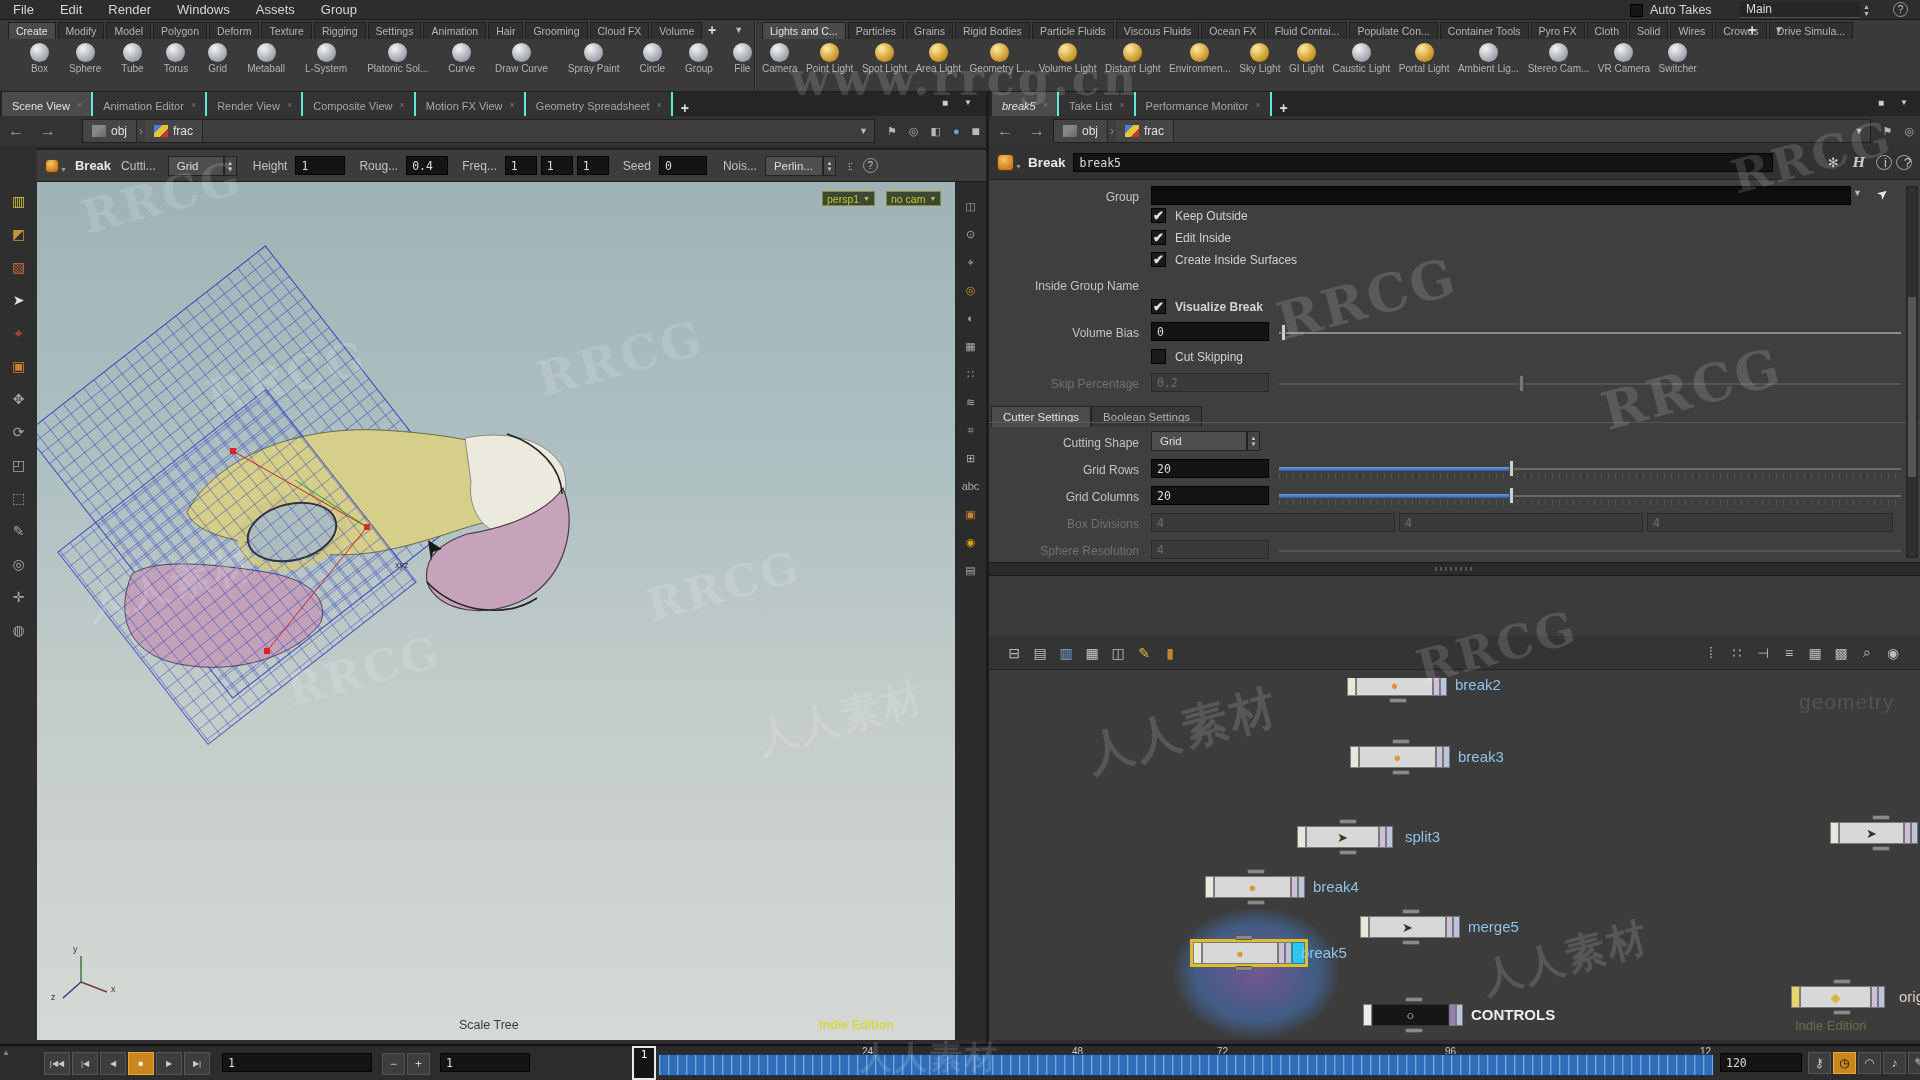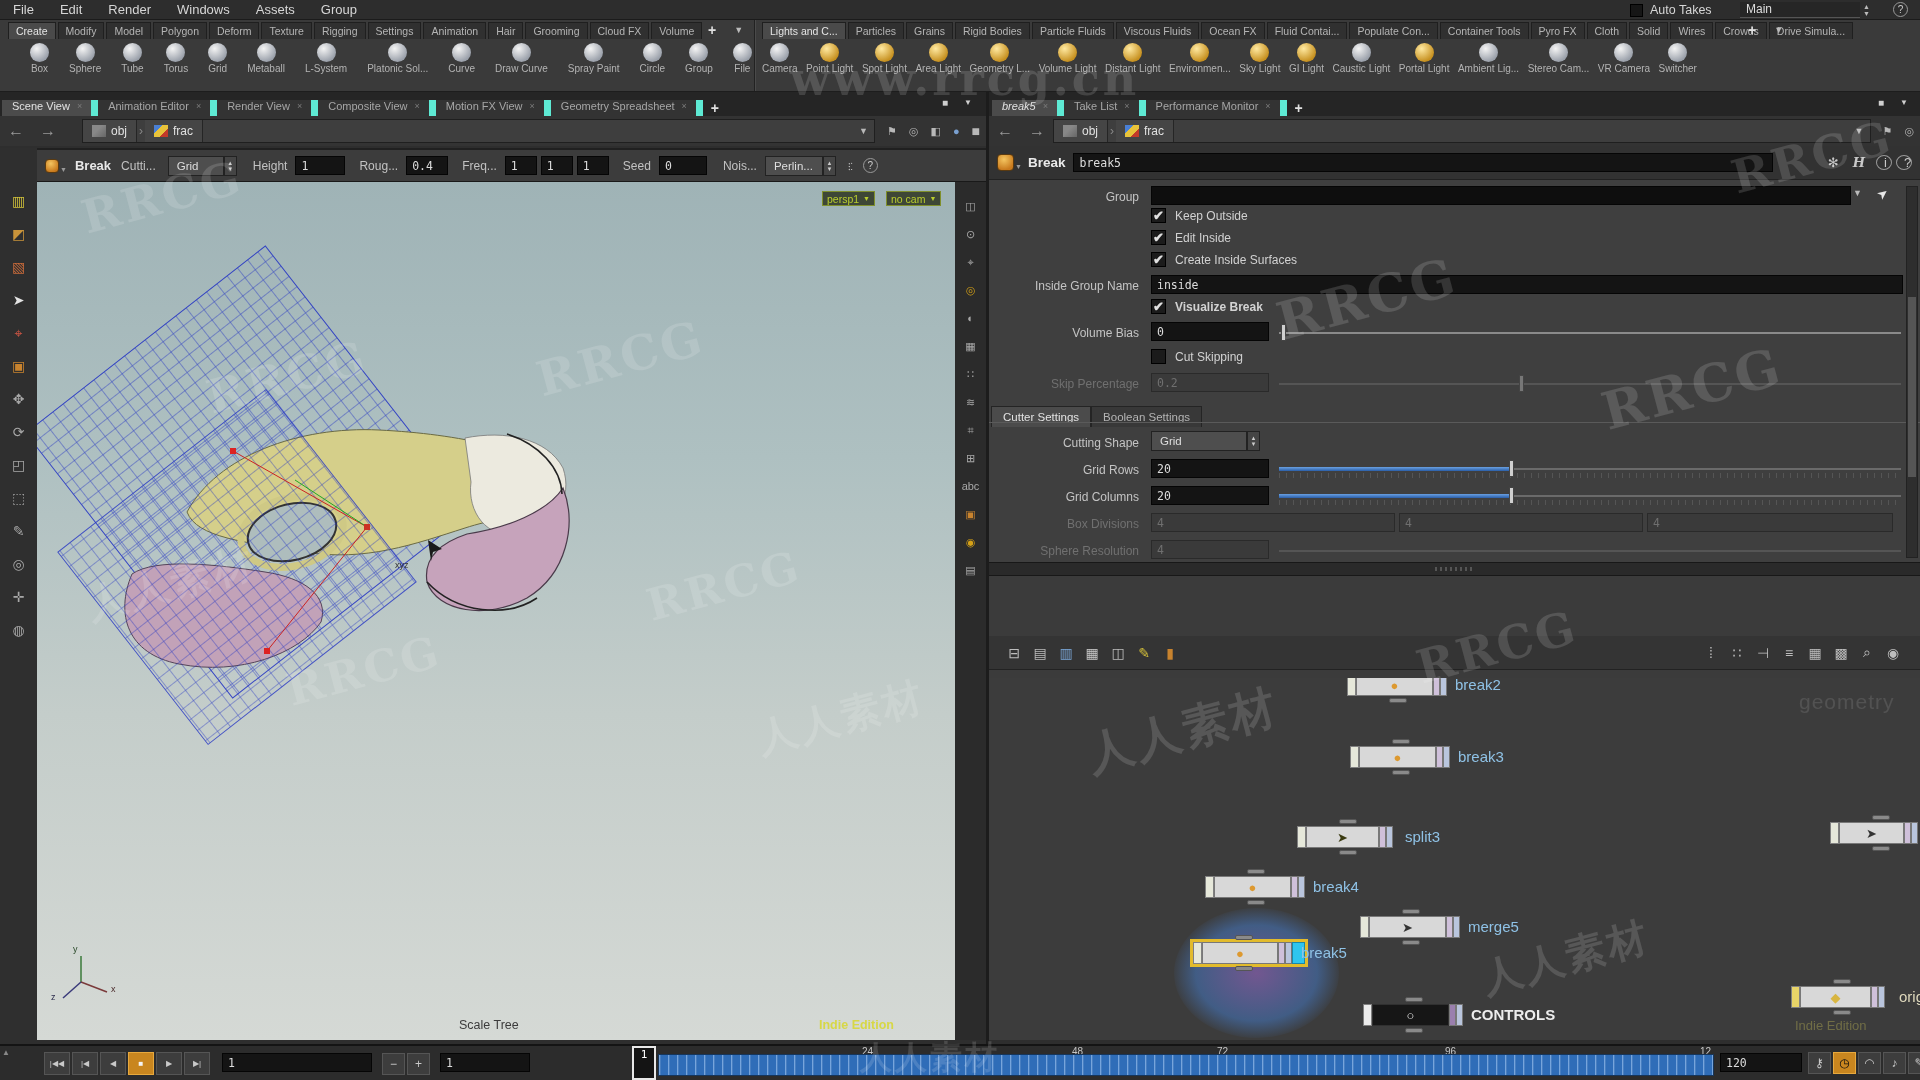--- a/index.html
+++ b/index.html
@@ -17,21 +17,21 @@
 .shelf{left:0;top:20px;width:1920px;height:72px;background:#3a3a3a;border-bottom:1px solid #1d1d1d}
 .shelf-tab{background:#303030;color:#b4b4b4;font-size:10.5px;padding:2px 7px;border:1px solid #1f1f1f;border-bottom:none;white-space:nowrap}
 .shelf-tab.active{background:#4a4a4a;color:#e4e4e4}
 .tool{text-align:center;flex:0 0 auto}
 .tool .ball{width:19px;height:19px;margin:1px auto 0;border-radius:50%;background:radial-gradient(circle at 35% 30%,#f4f4f4,#9aa0aa 72%)}
 .tool.gold .ball{background:radial-gradient(circle at 35% 30%,#ffe9a0,#c6901f 72%)}
 .tool .tlabel{font-size:10px;color:#b3b3b3;white-space:nowrap;margin-top:1px}
 .vsep{width:2px;background:#222;border-right:1px solid #4a4a4a}
 
 .ptabrow{height:24px;background:#252525;display:flex;align-items:flex-end}
-.ptab{padding:0 9px 4px 10px;font-size:11px;background:#333;color:#a6a6a6;border-right:7px solid #5eead4;display:flex;gap:7px;align-items:center;white-space:nowrap}
+.ptab{padding:8px 9px 4px 10px;font-size:11px;background:#333;color:#a6a6a6;border-right:2px solid #5eead4;display:flex;gap:7px;white-space:nowrap}
 .ptab.active{background:#4b4b4b;color:#e2e2e2}
 .ptab.ital{font-style:italic}
 .ptab .x{color:#7b7b7b;font-size:9px}
 .plus{color:#e0e0e0;font-weight:bold;font-size:14px;padding:0 8px}
 .paneic{color:#cfcfcf;font-size:10px;padding:0 4px}
 
 .pathbar{height:30px;background:#333;display:flex;align-items:center}
 .navarr{color:#9a9a9a;font-size:16px;font-weight:bold;padding:0 8px}
 .chipbar{height:24px;background:#3e3e3e;border:1px solid #1f1f1f;display:flex;align-items:center;flex:1;margin-right:6px}
 .chip{display:flex;align-items:center;gap:5px;padding:0 9px;height:22px;background:#454545;border-right:1px solid #252525;color:#e0e0e0;font-size:12px}
@@ -543,21 +543,20 @@
   <div class="abs row" style="left:162px;top:84px">
       <span class="check">✔</span>
       <span class="cblabel">Edit Inside</span>
     </div>
   <div class="abs row" style="left:162px;top:106px">
       <span class="check">✔</span>
       <span class="cblabel">Create Inside Surfaces</span>
     </div>
 
   <span class="plabel" style="left:0px;top:133px">Inside Group Name</span>
-  <div class="abs field" style="left:162px;top:129px;width:752px">inside</div>
 
   <div class="abs row" style="left:162px;top:153px">
       <span class="check">✔</span>
       <span class="cblabel" style="font-weight:bold">Visualize Break</span>
     </div>
 
   <span class="plabel" style="left:0px;top:180px">Volume Bias</span>
   <div class="abs field" style="left:162px;top:176px;width:118px">0</div>
   <div class="track" style="left:290px;top:186px;width:622px"></div>
   <div class="handle" style="left:292px;top:178px"></div>

